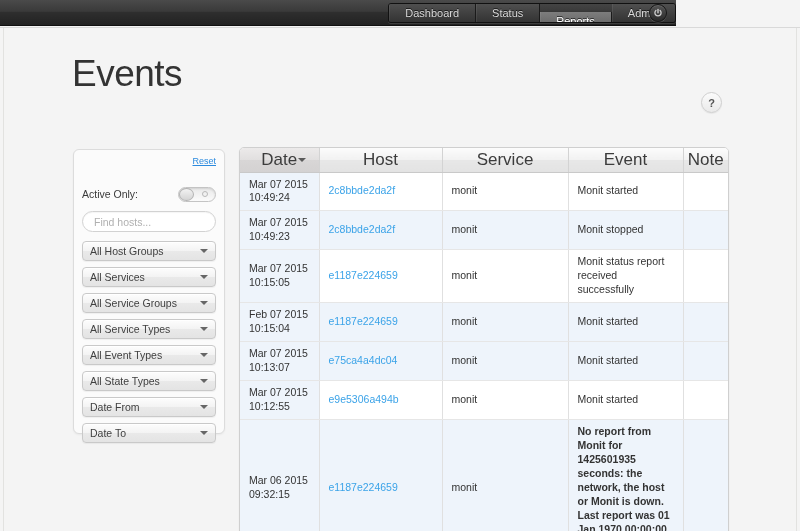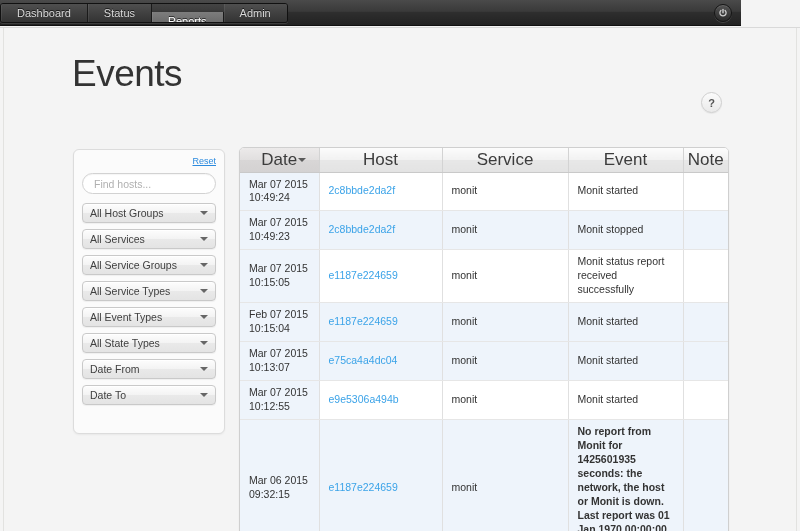--- a/index.html
+++ b/index.html
@@ -13,24 +13,24 @@
 
   #app {
     position: relative;
     width: 800px; height: 531px;
     background: #f4f4f4;
   }
 
   
   .topbar {
     position: absolute; top: 0; left: 0;
-    width: 741px; height: 26px;
+    width: 676px; height: 26px;
     background: linear-gradient(to bottom, #4a4a4a 0%, #3a3a3a 45%, #2e2e2e 50%, #222 100%);
     border-bottom: 1px solid #111;
-    display: flex; align-items: center; justify-content: flex-start;
+    display: flex; align-items: center; justify-content: flex-end;
   }
   .nav-group {
     display: flex;
     height: 20px;
     border: 1px solid #111;
     border-radius: 3px;
     overflow: hidden;
     box-shadow: 0 1px 0 rgba(255,255,255,0.12);
   }
   .nav-tab {
@@ -116,21 +116,21 @@
     border-radius: 6px;
     box-shadow: 0 1px 2px rgba(0,0,0,0.05);
     padding: 6px 8px 8px 8px;
   }
   .reset-link {
     text-align: right;
     font-size: 9px;
     color: #2b8ade;
     cursor: pointer;
     line-height: 11px;
-    margin-bottom: 6px;
+    margin-bottom: 17px;
     text-decoration: underline;
   }
   .active-row {
     display: flex;
     align-items: center;
     justify-content: space-between;
     height: 20px;
     margin-bottom: 7px;
   }
   .active-label {
@@ -296,20 +296,27 @@
     <div class="frame-left"></div>
     <div class="frame-right"></div>
 
     <div class="page-title">Events</div>
 
     <div class="help-btn">?</div>
 
     <div class="sidebar">
       <div class="reset-link">Reset</div>
 
+      <div class="active-row">
+        <span class="active-label">Active Only:</span>
+        <span class="toggle">
+          <span class="toggle-knob"></span>
+          <span class="toggle-dot"></span>
+        </span>
+      </div>
 
       <input class="find-input" type="text" placeholder="Find hosts..." style="">
 
       <div id="select-list">
           <div class="select-box">
             <span>All Host Groups</span>
             <span class="select-caret"></span>
           </div>
           <div class="select-box">
             <span>All Services</span>

